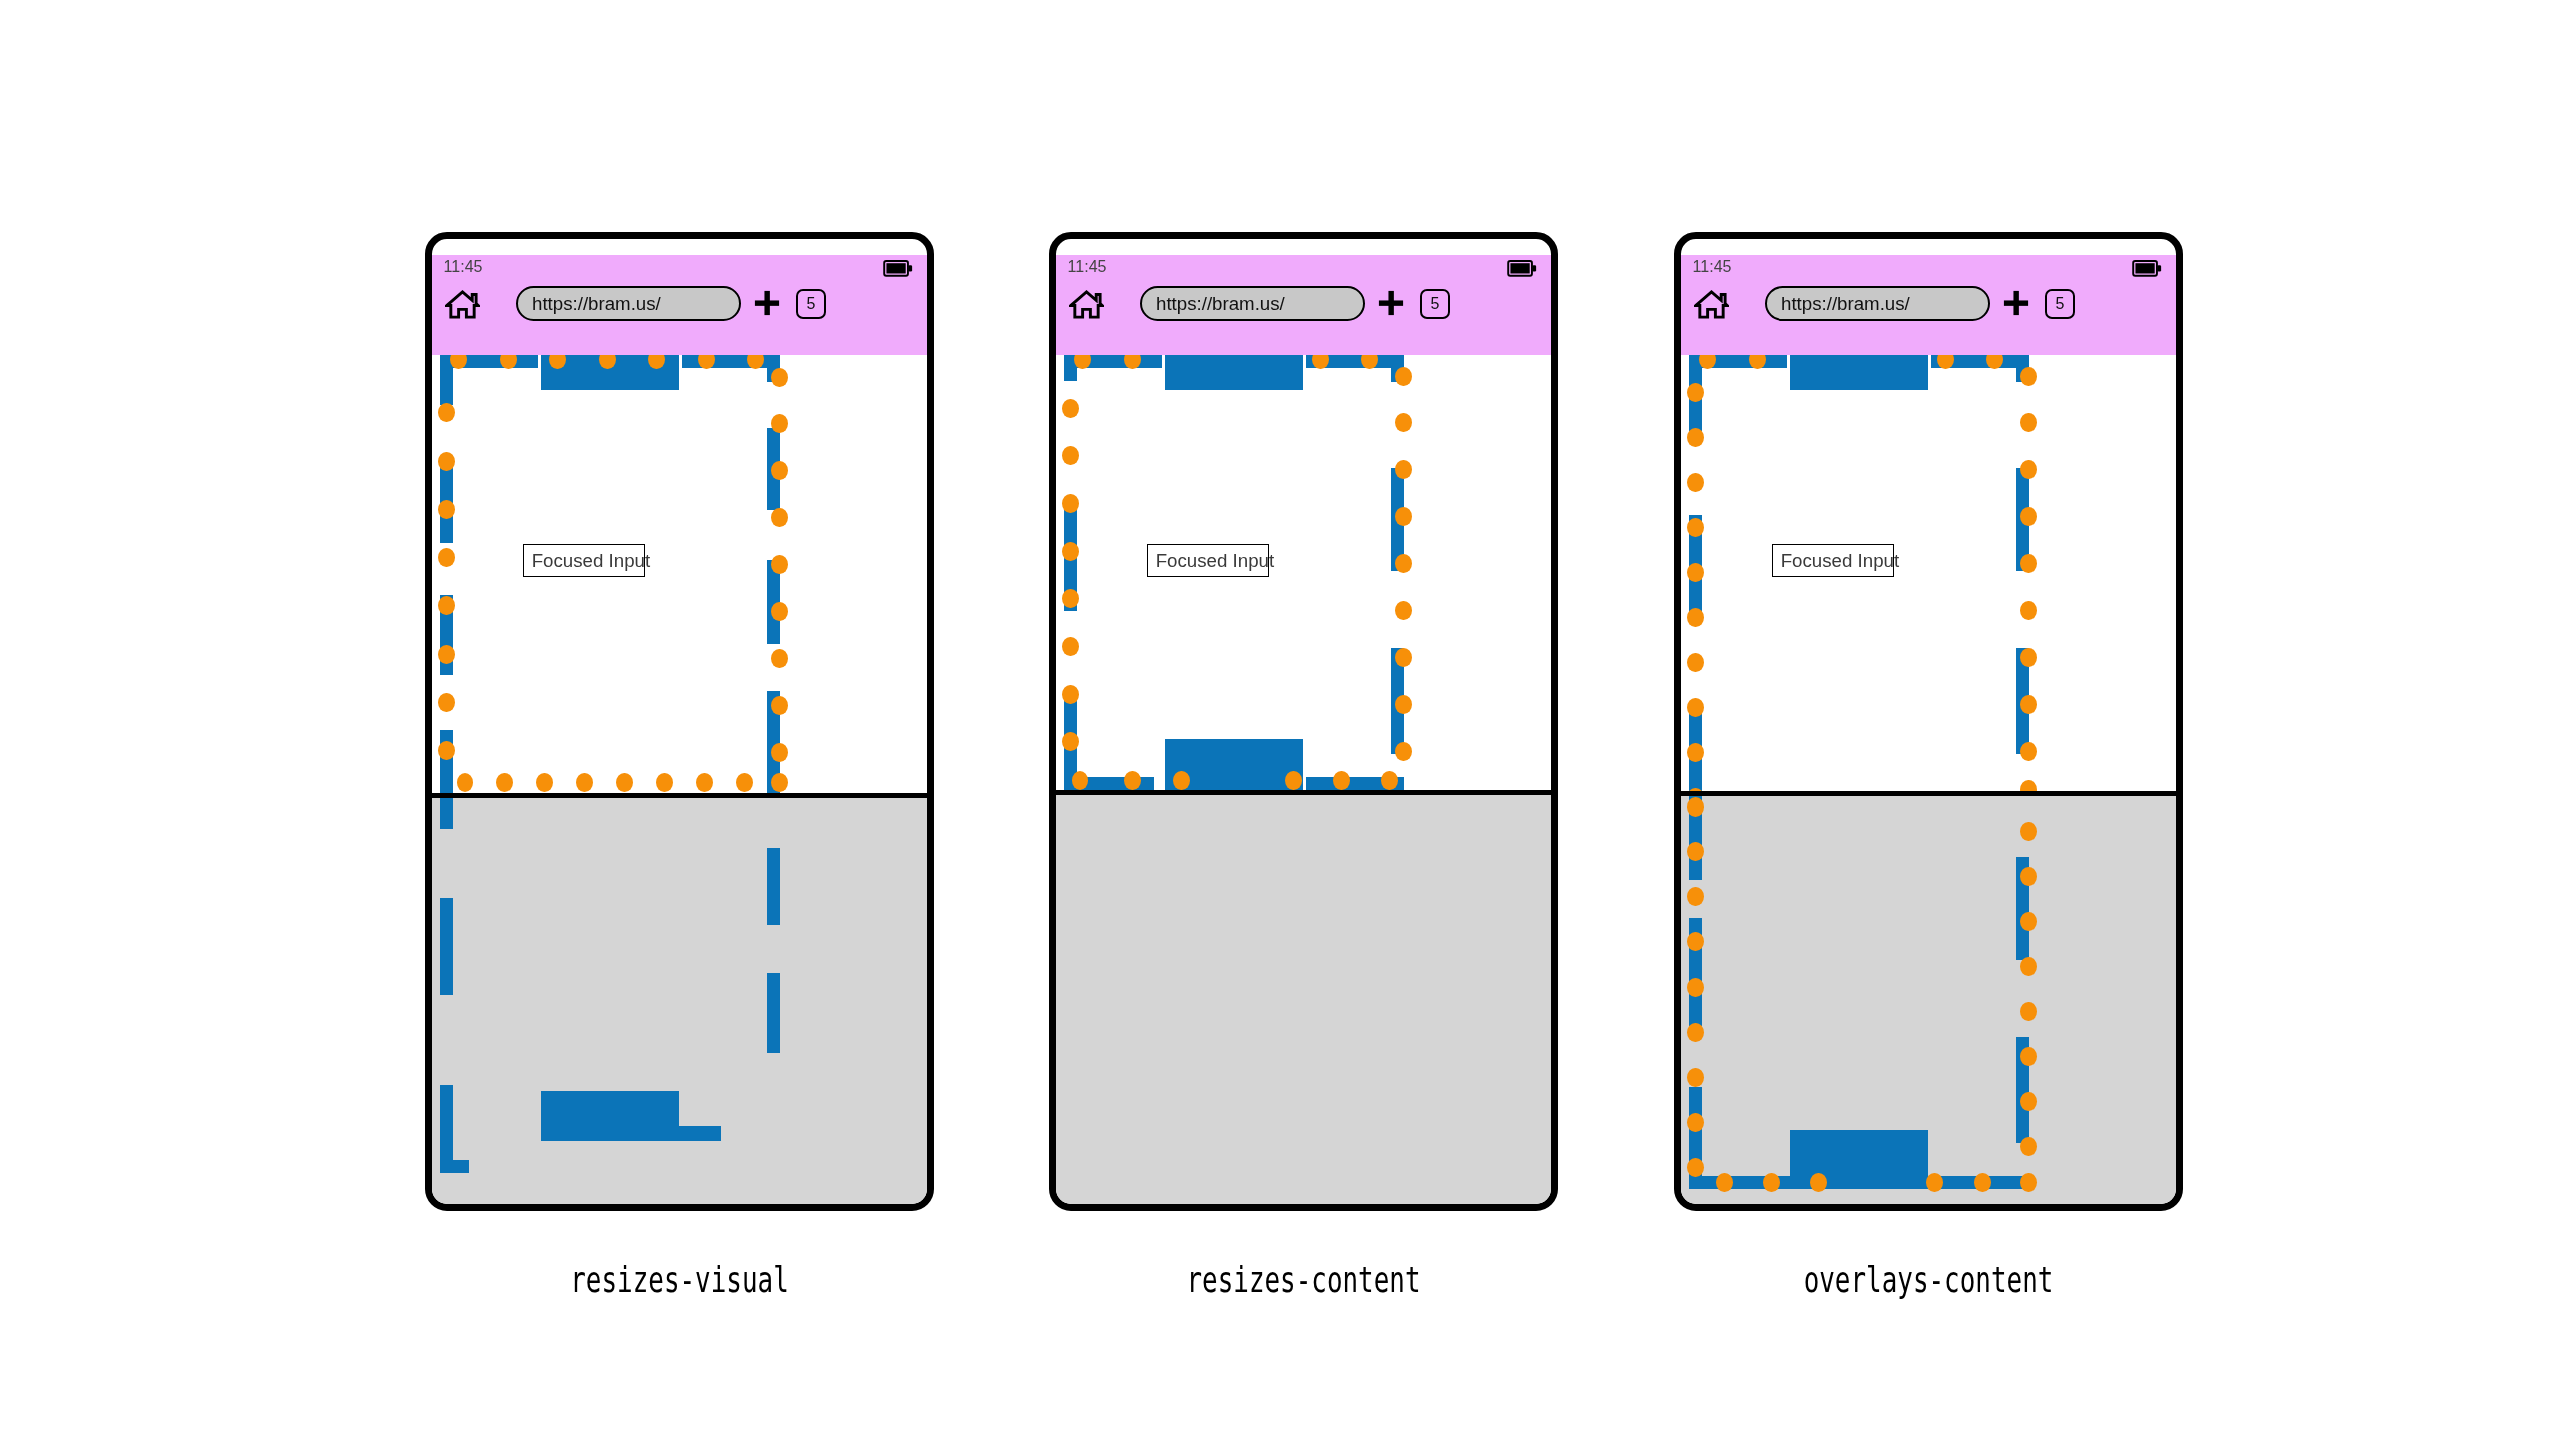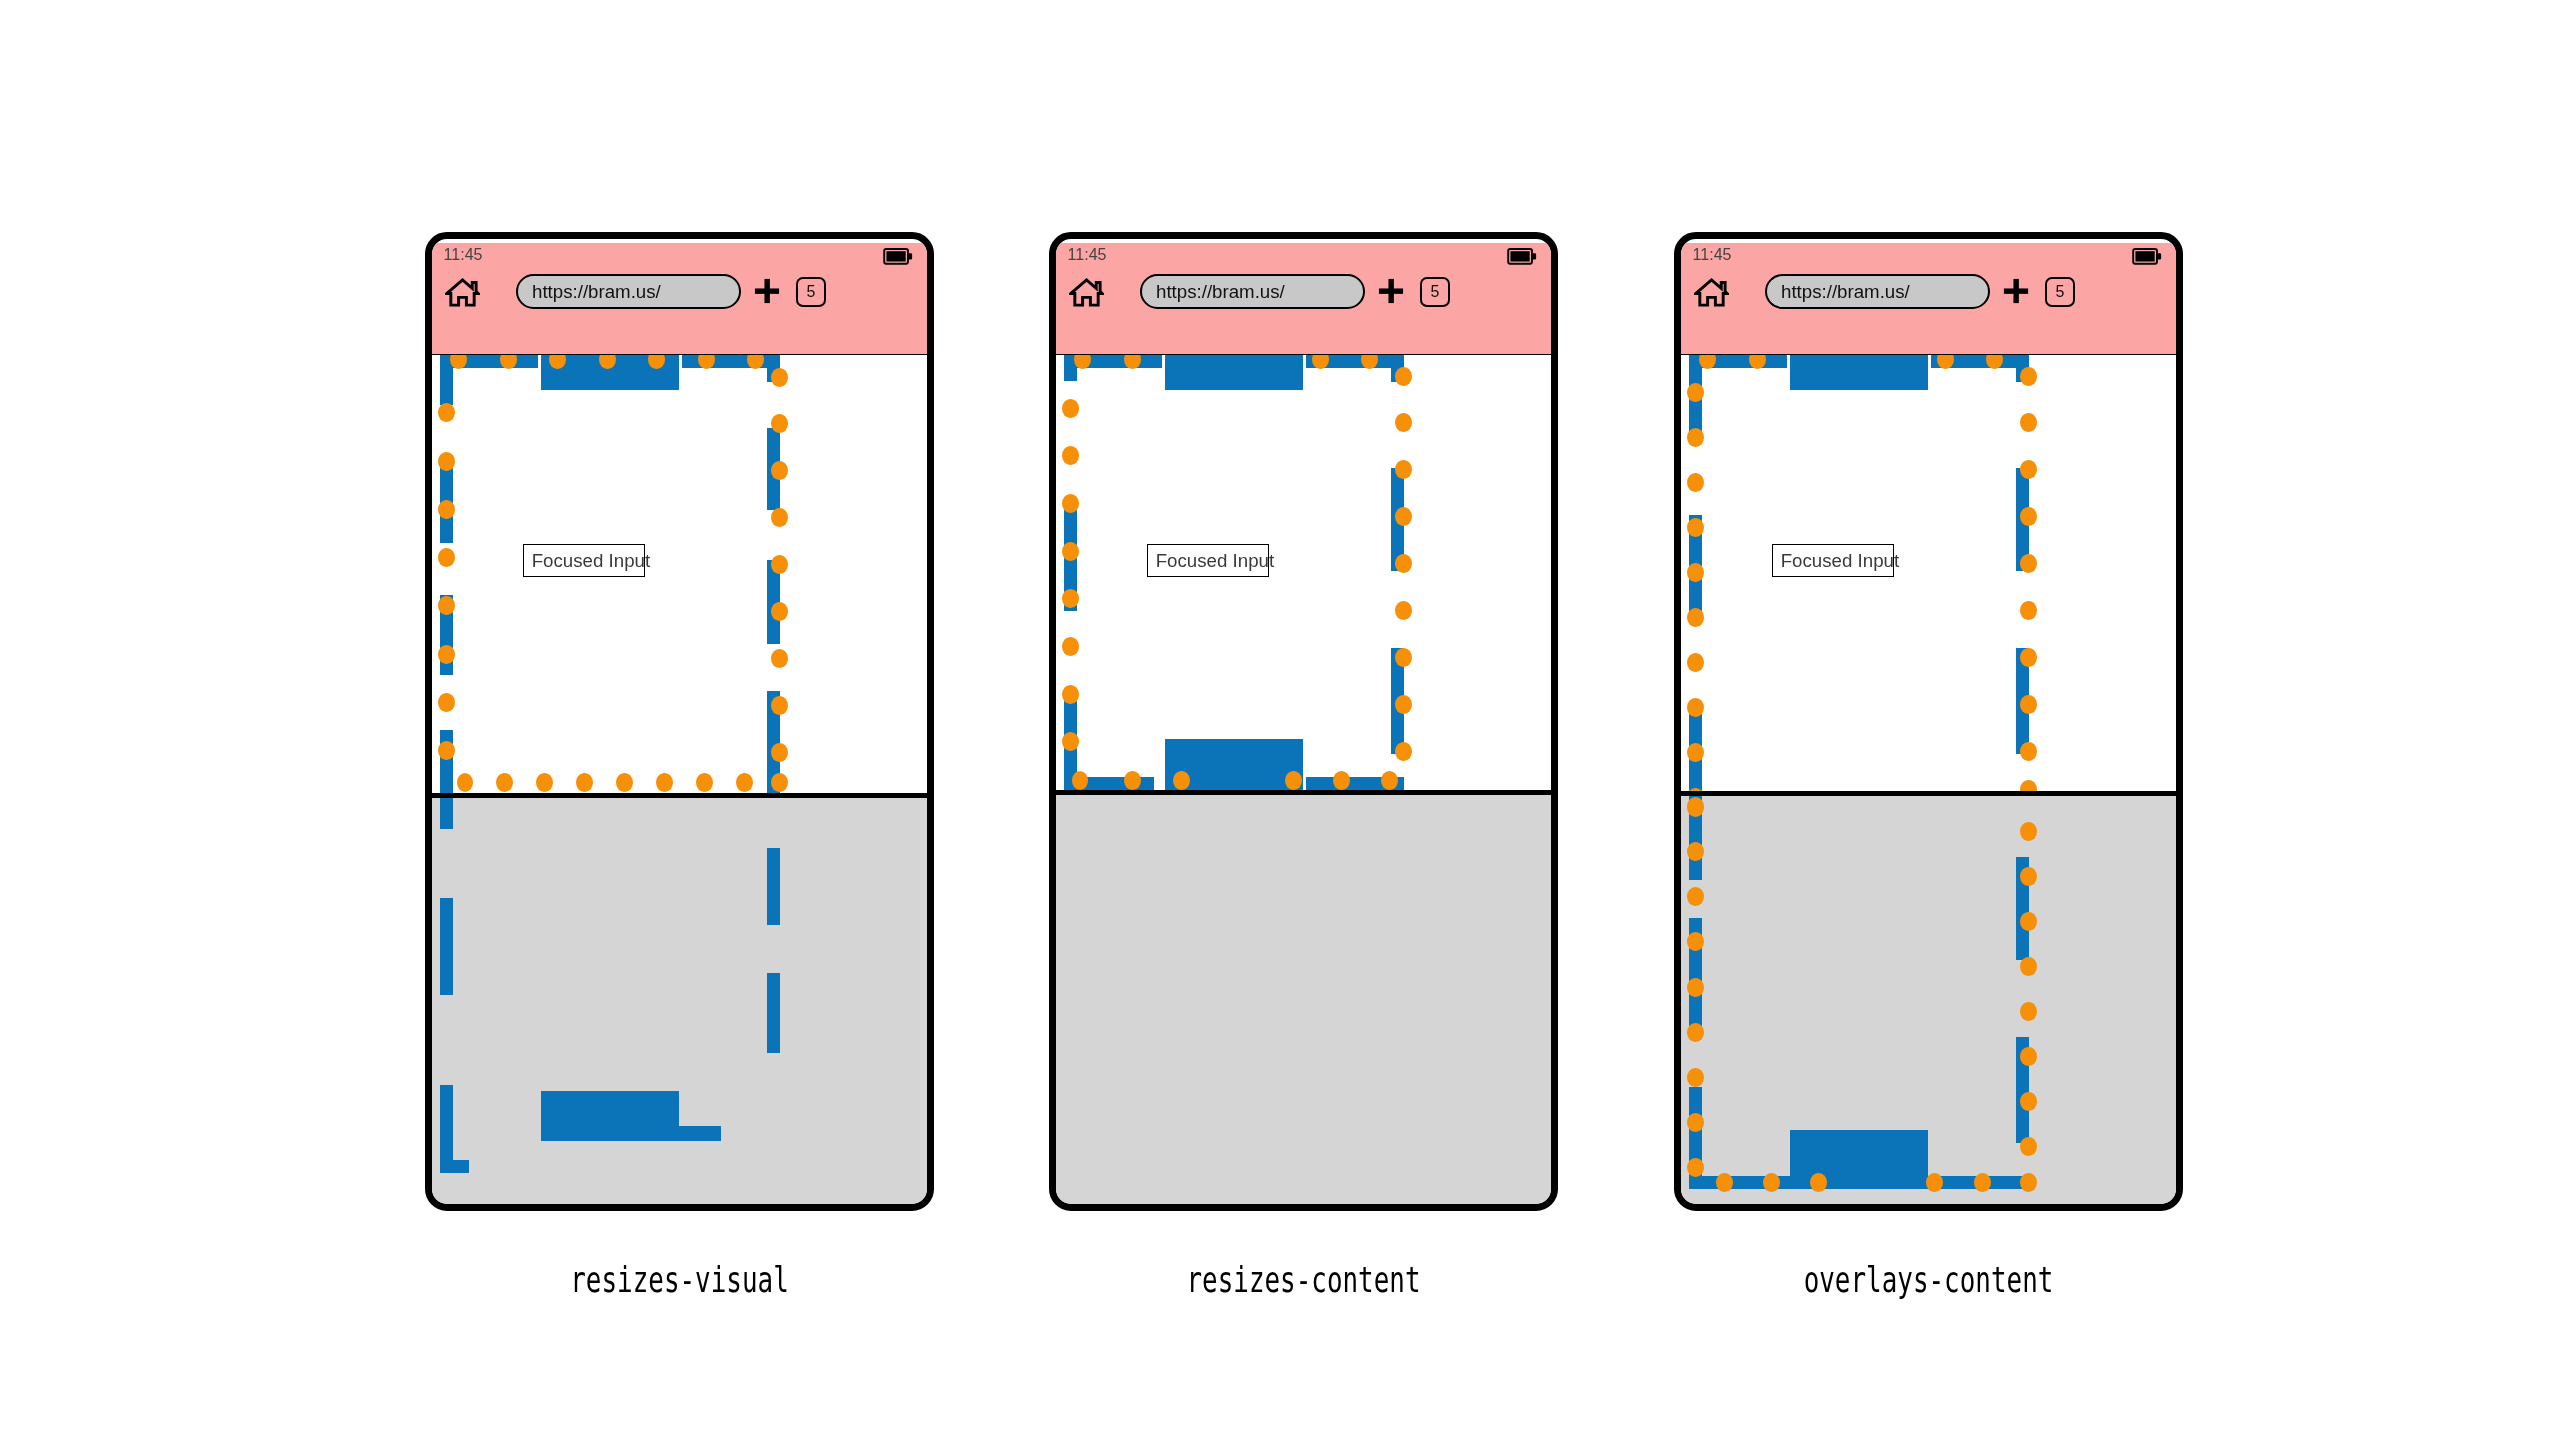--- a/index.html
+++ b/index.html
@@ -15,22 +15,22 @@
     box-sizing:border-box;
     border:7.7px solid #000000;
     border-radius:22px;
     background:#ffffff;
     overflow:hidden;
   }
   .phone-inner{position:absolute;inset:0;overflow:hidden;border-radius:14px;}
 
   
   .chrome{
-    position:absolute;left:0;right:0;top:4px;
-    background:#fca5a5;
+    position:absolute;left:0;right:0;top:16px;
+    background:#f0abfc;
     border-bottom:5.8px solid #000;
     box-sizing:border-box;
   }
   .statusbar{
     position:absolute;left:0;right:0;top:0;height:26px;
   }
   .clock{
     position:absolute;left:11.6px;top:2.6px;
     font-size:16px;color:#444;letter-spacing:0px;
     font-family:"Liberation Sans", sans-serif;

